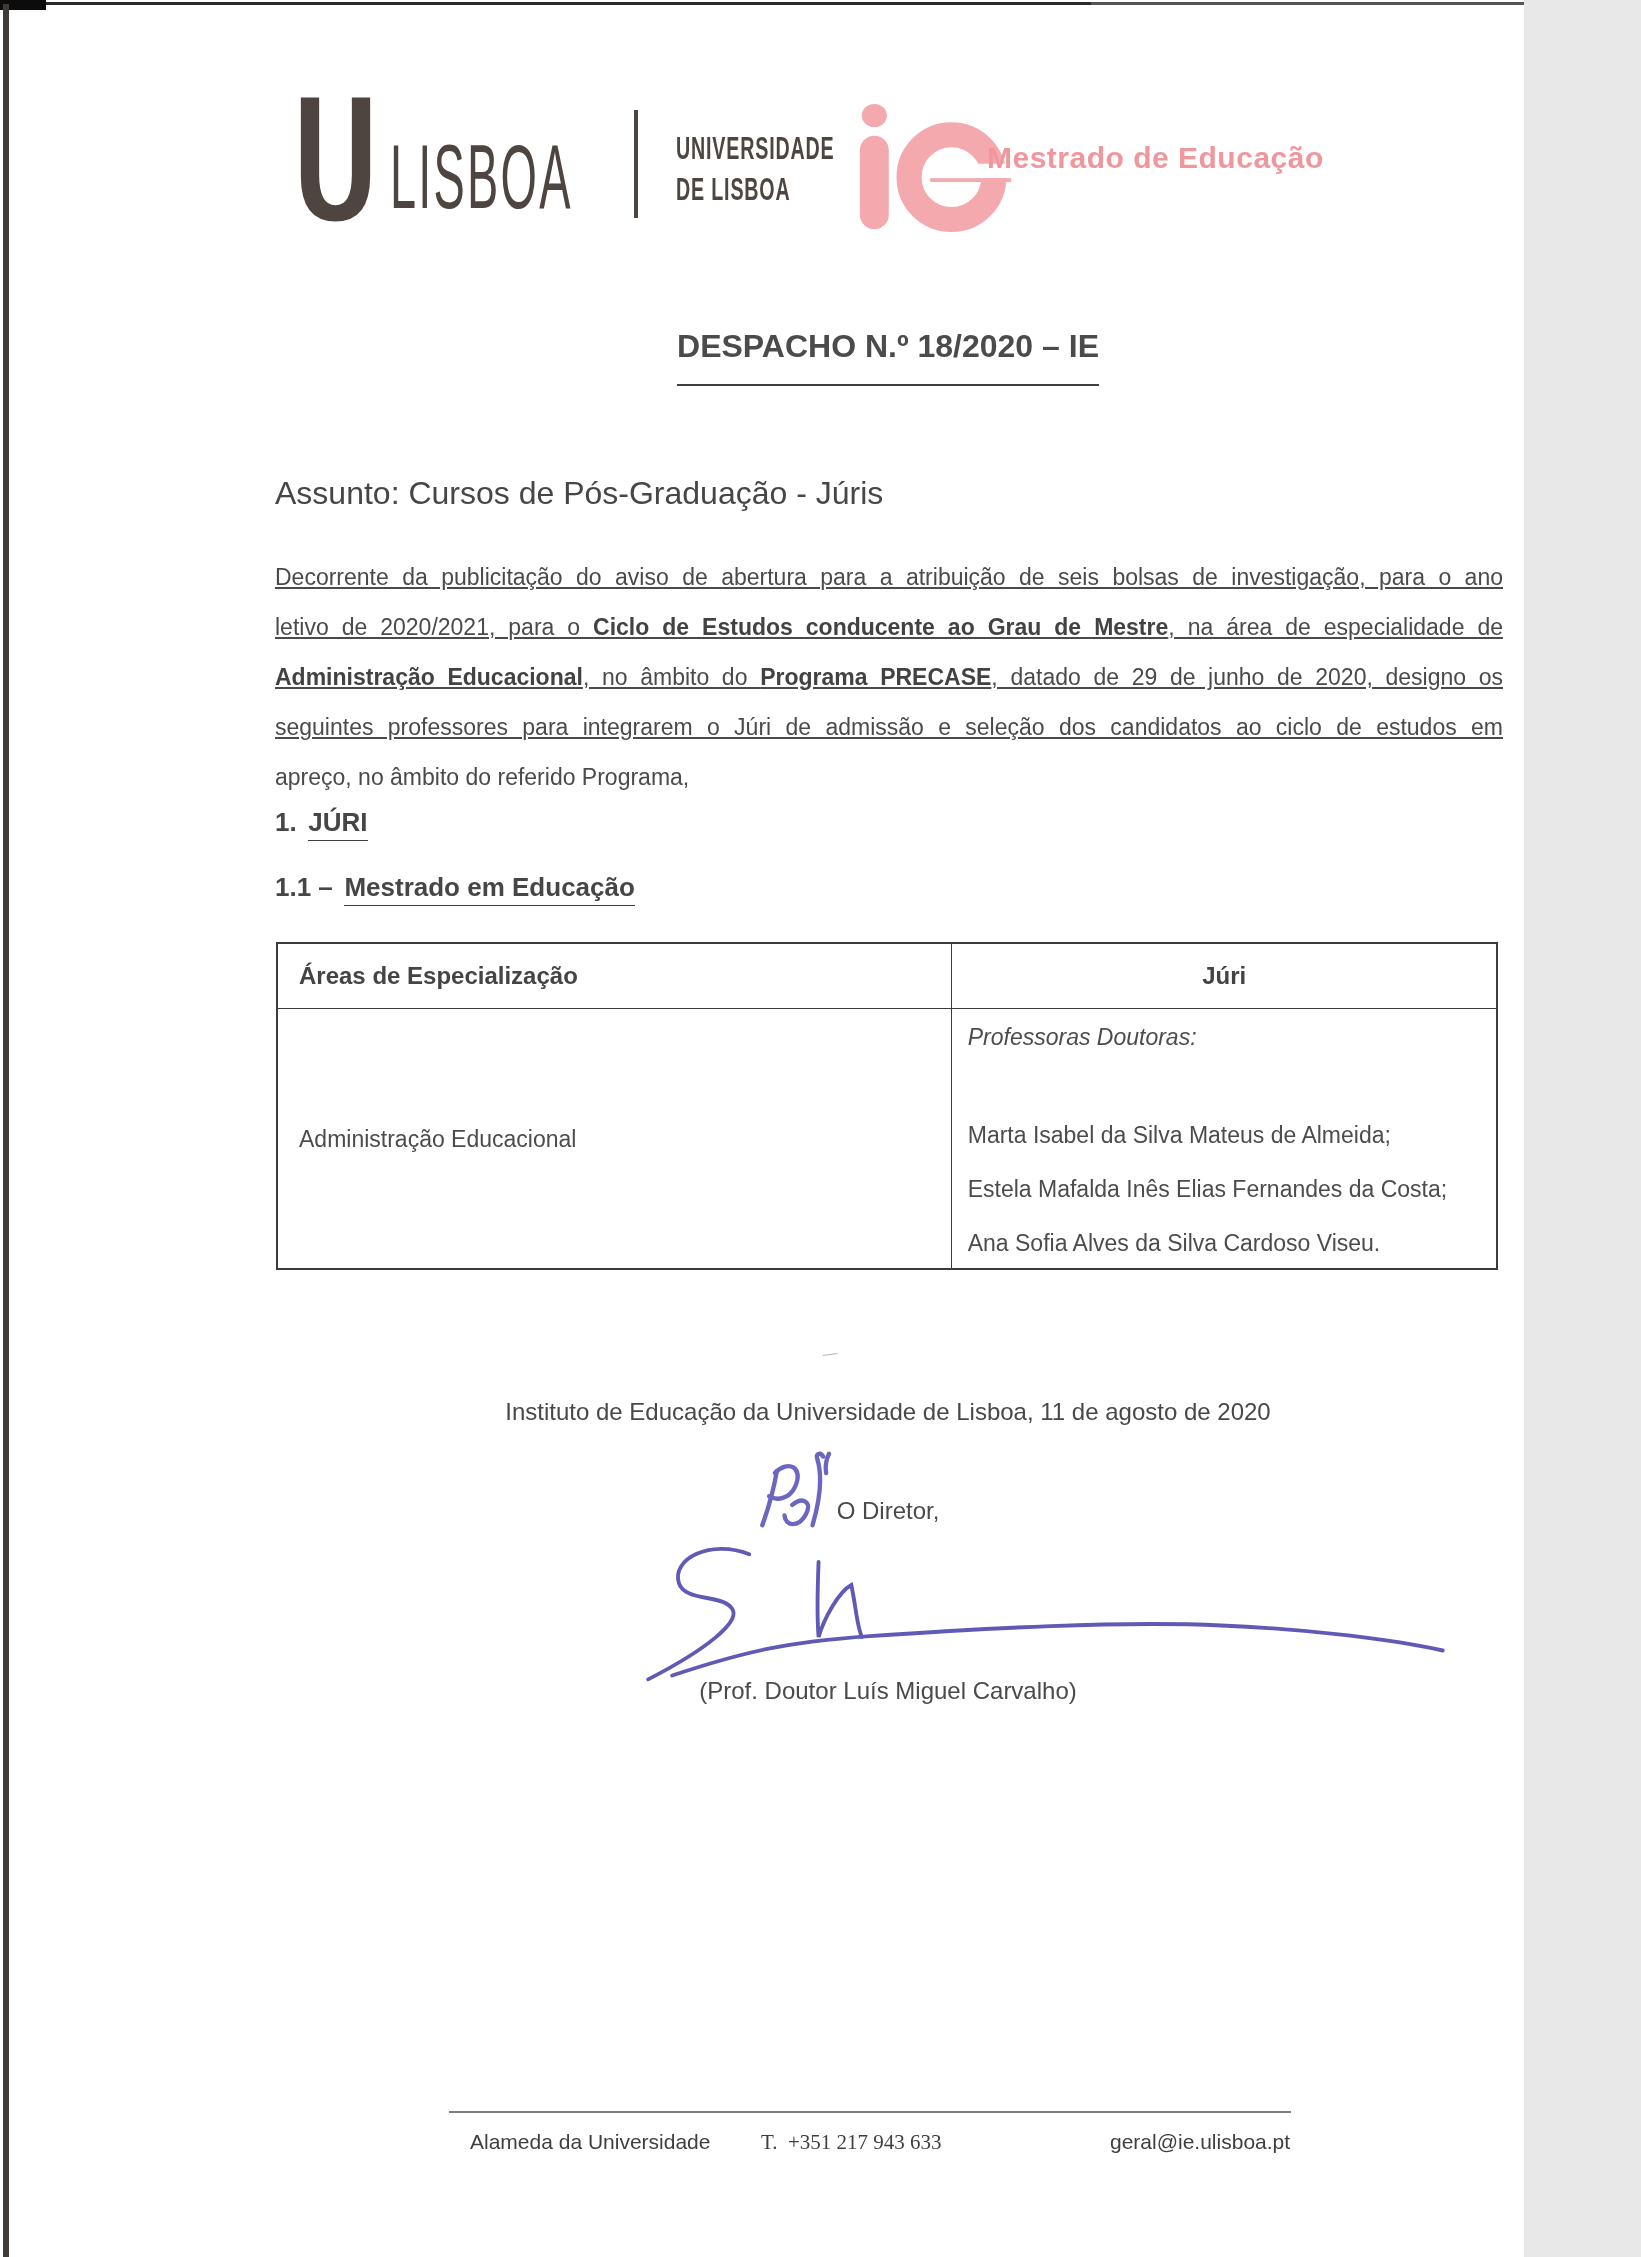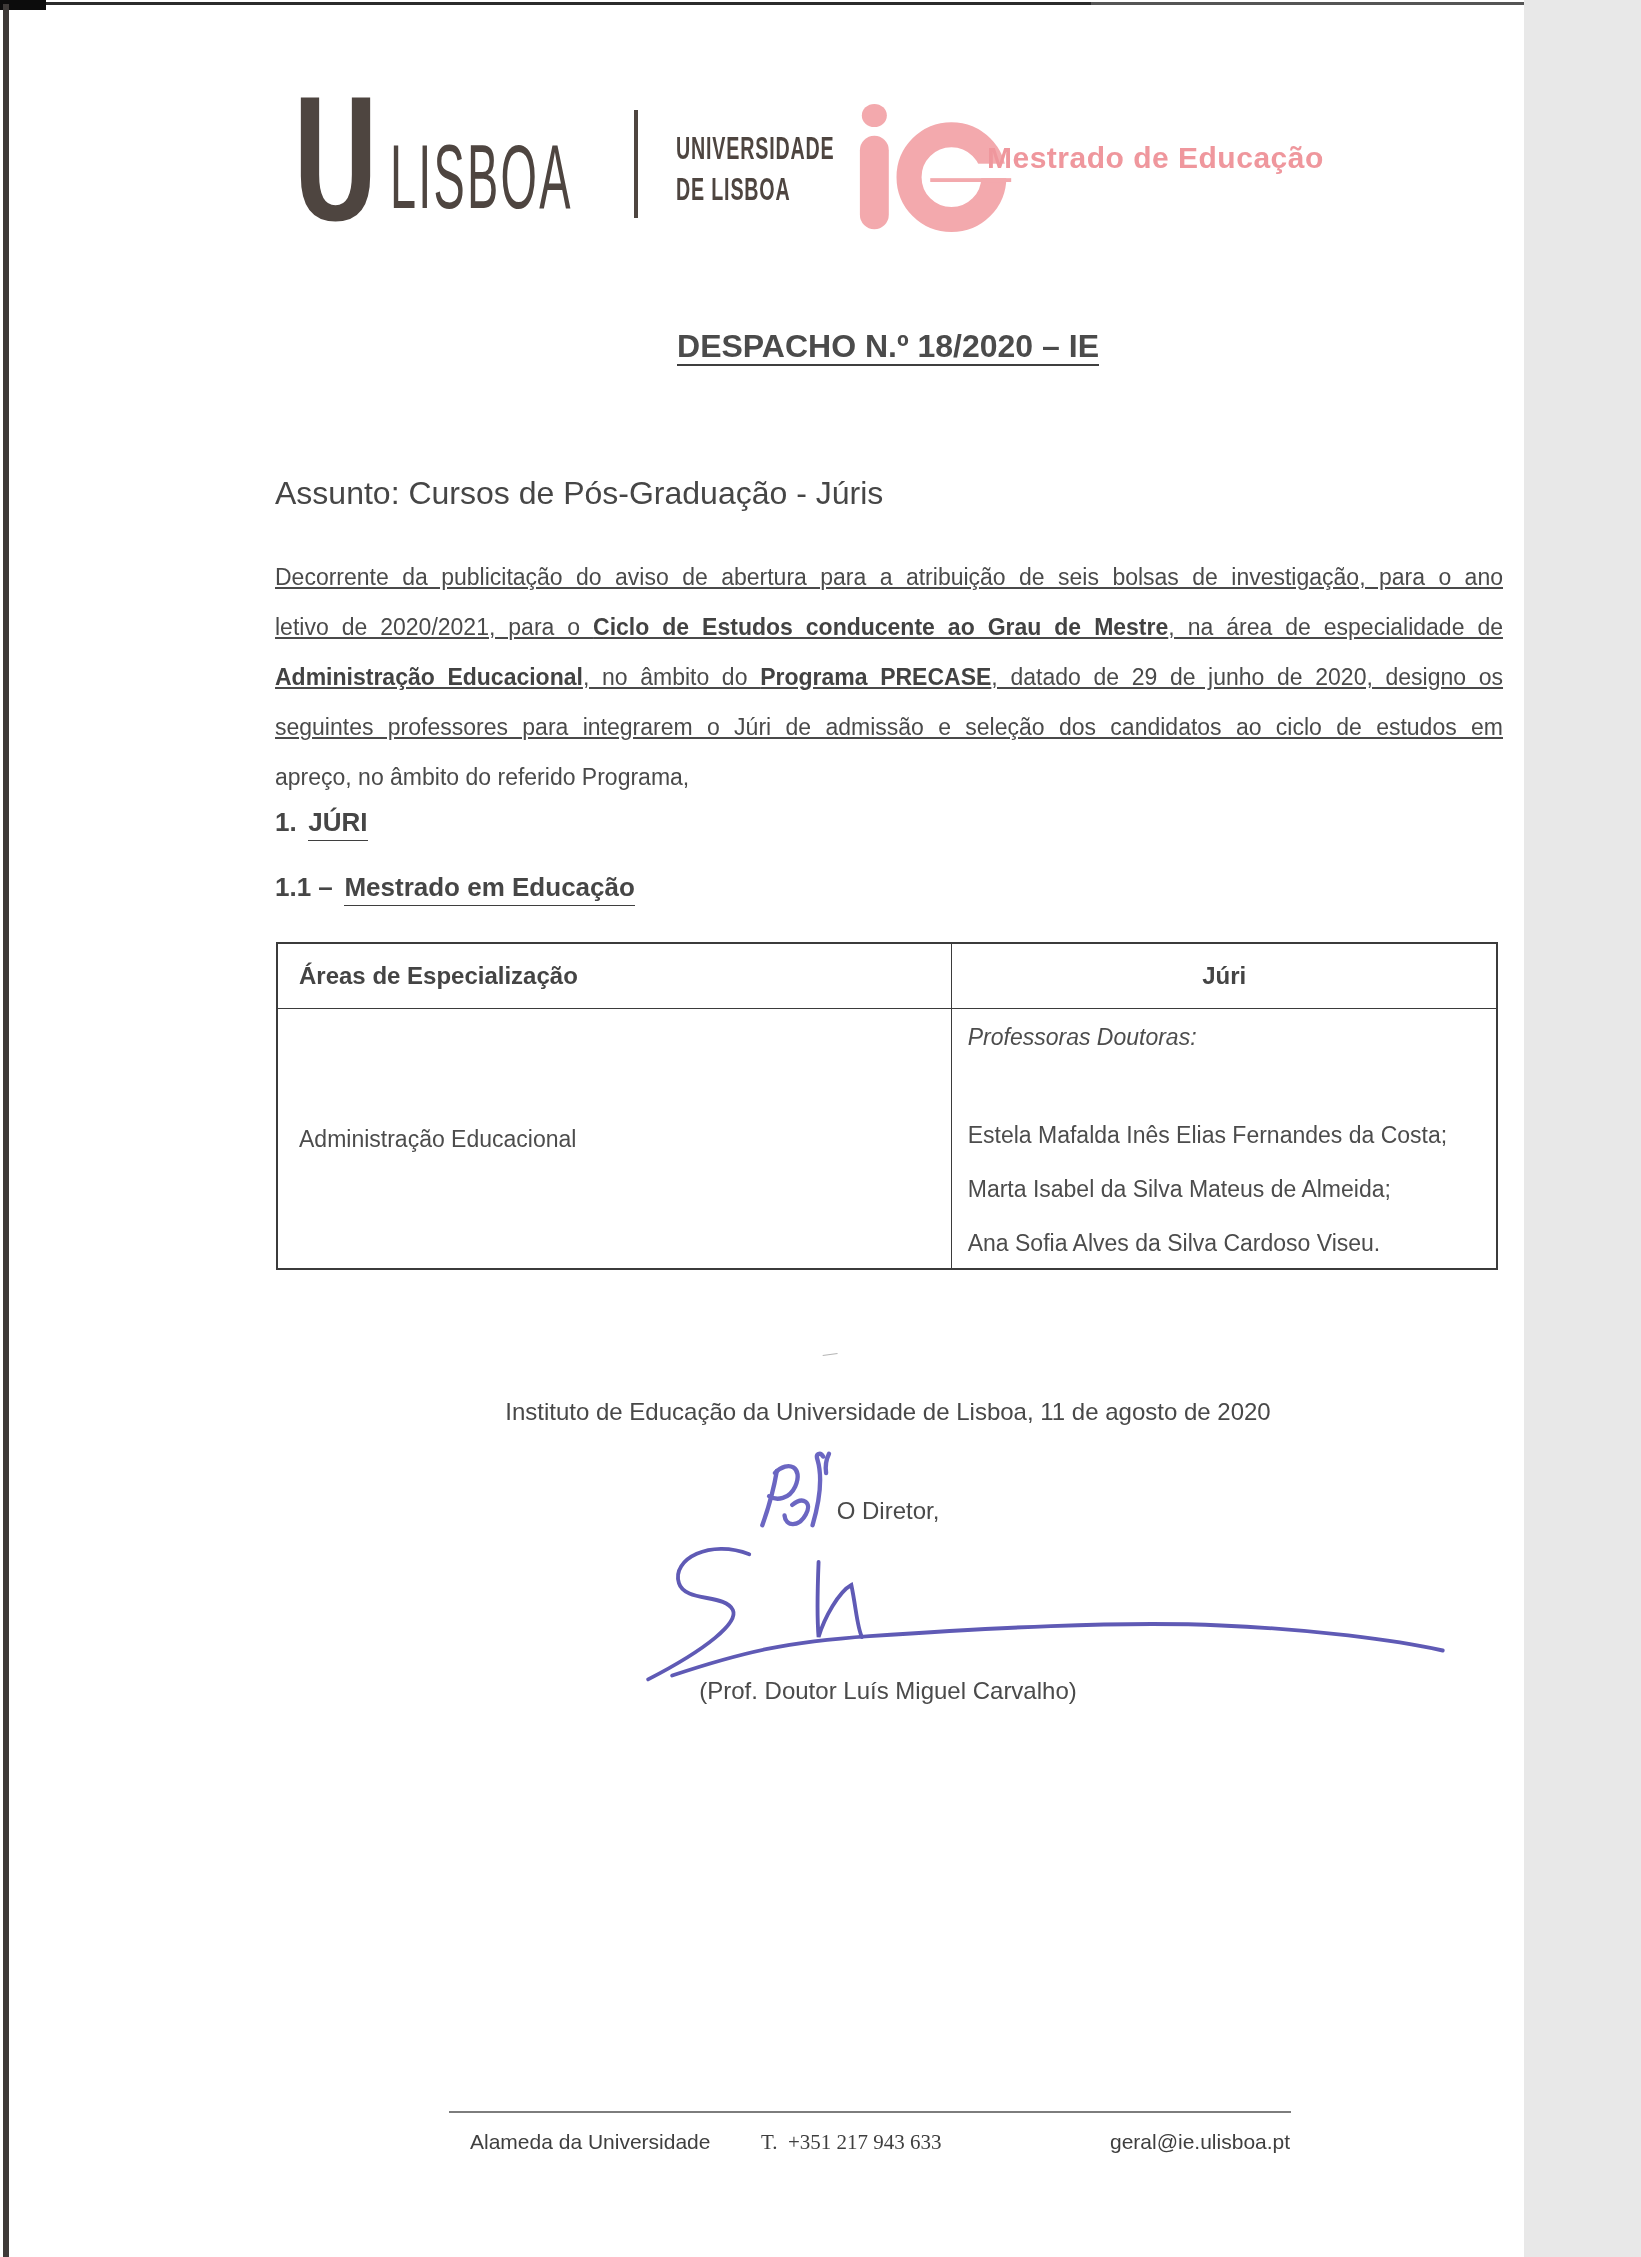--- a/index.html
+++ b/index.html
@@ -18,21 +18,21 @@
   .u-glyph{position:absolute;left:297px;top:97px;}
   .lisboa-word{position:absolute;left:390px;top:124px;font-size:60px;font-weight:400;letter-spacing:2.9px;color:#4e4540;transform:scale(0.78,1.52);transform-origin:left top;}
   .logo-divider{position:absolute;left:634px;top:110px;width:3.9px;height:108px;background:#4e4540;}
   .tagline1{position:absolute;left:676px;top:131px;font-size:24px;font-weight:700;letter-spacing:1px;color:#4e4540;transform:scale(0.82,1.28);transform-origin:left top;}
   .tagline2{position:absolute;left:676px;top:172px;font-size:24px;font-weight:700;letter-spacing:1px;color:#4e4540;transform:scale(0.82,1.28);transform-origin:left top;}
   .ie-glyph{position:absolute;left:857px;top:99px;}
   .ie-label{position:absolute;left:987px;top:141px;font-size:30px;font-weight:600;letter-spacing:0.5px;color:#ef979d;}
   
   .content-center{position:absolute;left:275px;width:1226px;text-align:center;}
   .doc-title{top:328px;font-size:32px;font-weight:700;color:#4b4b4b;}
-  .doc-title span{border-bottom:2.9px solid #3f3f3f;padding-bottom:0;}
+  .doc-title span{border-bottom:2.9px solid #3f3f3f;padding-bottom:20px;}
   .subject{position:absolute;left:275px;top:475px;font-size:32px;font-weight:400;color:#464646;}
   .para{position:absolute;left:275px;top:552px;width:1228px;font-size:23px;color:#4a4a4a;}
   .pline{line-height:50px;height:50px;}
   .pline.j{text-align:justify;text-align-last:justify;text-decoration:underline;}
   .b{font-weight:700;color:#424242;}
   .section{position:absolute;left:275px;font-size:26px;font-weight:700;color:#464646;}
   .sec-num{margin-right:11.6px;}
   .sec-label{border-bottom:1.9px solid #3f3f3f;padding-bottom:2.9px;}
   
   .jury-table{position:absolute;left:276px;top:942px;width:1222px;height:328px;border:2.9px solid #3b3b3b;box-sizing:border-box;}
@@ -123,22 +123,22 @@
           <span class="th-text">Júri</span>
         </div>
     </div>
     <div class="t-body">
       <div class="t-col-l">
           <span class="td-text">Administração Educacional</span>
         </div>
       <div class="t-col-r jury-cell">
         <div class="jury-intro">Professoras Doutoras:</div>
         <div class="jury-gap"></div>
+        <div class="jury-member">Marta Isabel da Silva Mateus de Almeida;</div>
         <div class="jury-member">Estela Mafalda Inês Elias Fernandes da Costa;</div>
-        <div class="jury-member">Marta Isabel da Silva Mateus de Almeida;</div>
         <div class="jury-member">Ana Sofia Alves da Silva Cardoso Viseu.</div>
       </div>
     </div>
   </div>
 
   <div class="content-center dateline">Instituto de Educação da Universidade de Lisboa, 11 de agosto de 2020</div>
 
   <div class="content-center role-line">O Diretor,</div>
 
   <div class="pel-svg">

